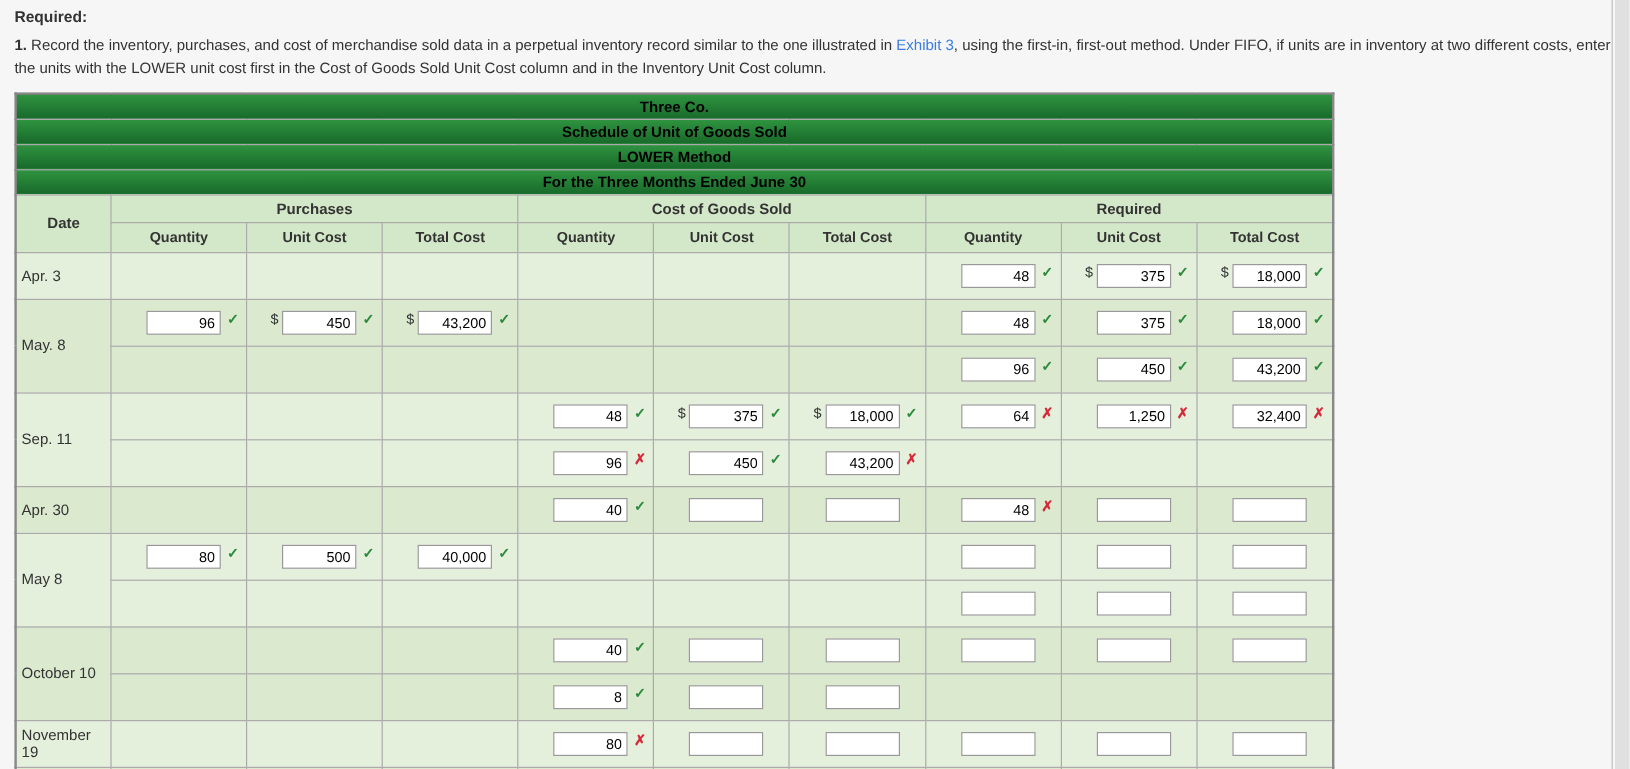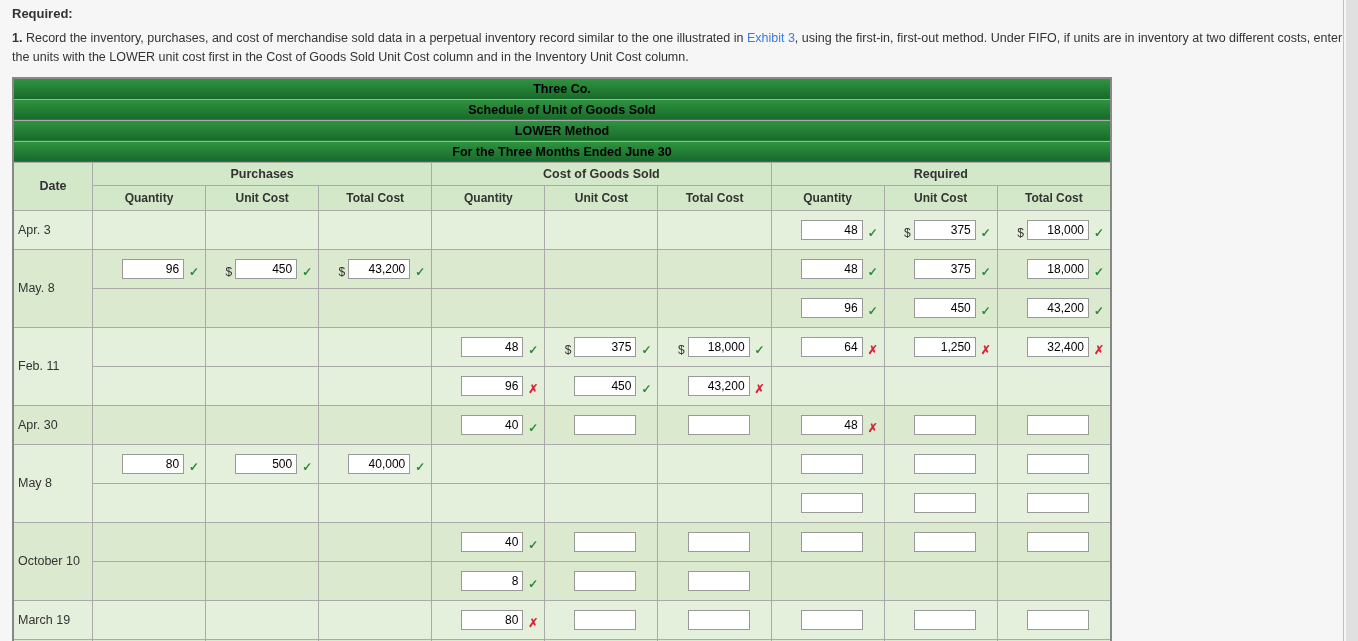--- a/index.html
+++ b/index.html
@@ -26,21 +26,21 @@
   a.exhibit{color:var(--link);text-decoration:none;}
   table.sched{border-collapse:collapse;width:1100px;border:2px solid var(--border);}
   table.sched td,table.sched th{border:1px solid var(--cell-border);}
   .titleblock td{background:linear-gradient(#2f9440,#186a2a);color:#000;font-weight:bold;text-align:center;padding:3px 0;border-color:#2a6d36;}
   .grouphead th{background:var(--tbl-head);font-weight:bold;text-align:center;padding:4px 4px;margin-left:44px;}
   .colhead th{background:var(--tbl-head);font-weight:bold;text-align:center;padding:5px 4px;font-size:12px;}
   tbody.data tr td{background:var(--tbl-cell);padding:2px 4px;vertical-align:middle;height:34px;}
   tbody.data tr.alt td{background:var(--tbl-alt);}
   td.date{width:70px;font-size:12.5px;padding-left:6px;}
   td.cell{text-align:right;min-width:100px;}
-  .valwrap{display:inline-flex;align-items:flex-end;gap:3px;justify-content:flex-end;width:100%;}
+  .valwrap{display:inline-flex;align-items:flex-start;gap:3px;justify-content:flex-end;width:100%;}
   .cur{font-size:12px;}
   input.val{width:62px;height:20px;box-sizing:border-box;border:1px solid var(--input-border);background:var(--input-bg);font-size:12px;text-align:right;padding:0 4px;font-family:inherit;}
   span.mark{display:inline-flex;width:14px;height:14px;align-items:center;justify-content:center;font-weight:bold;font-size:12px;}
   span.mark.ok{color:var(--ok);}
   span.mark.bad{color:var(--bad);}
   .empty-mark{display:inline-block;width:14px;height:14px;}
 </style>
 </head>
 <body>
 <div class="page">
@@ -153,21 +153,21 @@
           <td class="cell"><div class="valwrap">
               <input class="val" value="450" style="">
               <span class="mark ok">✓</span>
             </div></td>
           <td class="cell"><div class="valwrap">
               <input class="val" value="43,200" style="">
               <span class="mark ok">✓</span>
             </div></td>
         </tr>
         <tr>
-          <td class="date" rowspan="2">Feb. 11</td>
+          <td class="date" rowspan="2">Sep. 11</td>
           <td class="cell"></td>
           <td class="cell"></td>
           <td class="cell"></td>
           <td class="cell"><div class="valwrap">
               <input class="val" value="48" style="">
               <span class="mark ok">✓</span>
             </div></td>
           <td class="cell"><div class="valwrap">
               <span class="cur">$</span>
               <input class="val" value="375" style="">
@@ -335,21 +335,21 @@
             </div></td>
           <td class="cell"><div class="valwrap">
               <input class="val" value="" style="">
               <span class="empty-mark"></span>
             </div></td>
           <td class="cell"></td>
           <td class="cell"></td>
           <td class="cell"></td>
         </tr>
         <tr>
-          <td class="date" rowspan="1">March 19</td>
+          <td class="date" rowspan="1">November 19</td>
           <td class="cell"></td>
           <td class="cell"></td>
           <td class="cell"></td>
           <td class="cell"><div class="valwrap">
               <input class="val" value="80" style="">
               <span class="mark bad">✗</span>
             </div></td>
           <td class="cell"><div class="valwrap">
               <input class="val" value="" style="">
               <span class="empty-mark"></span>

